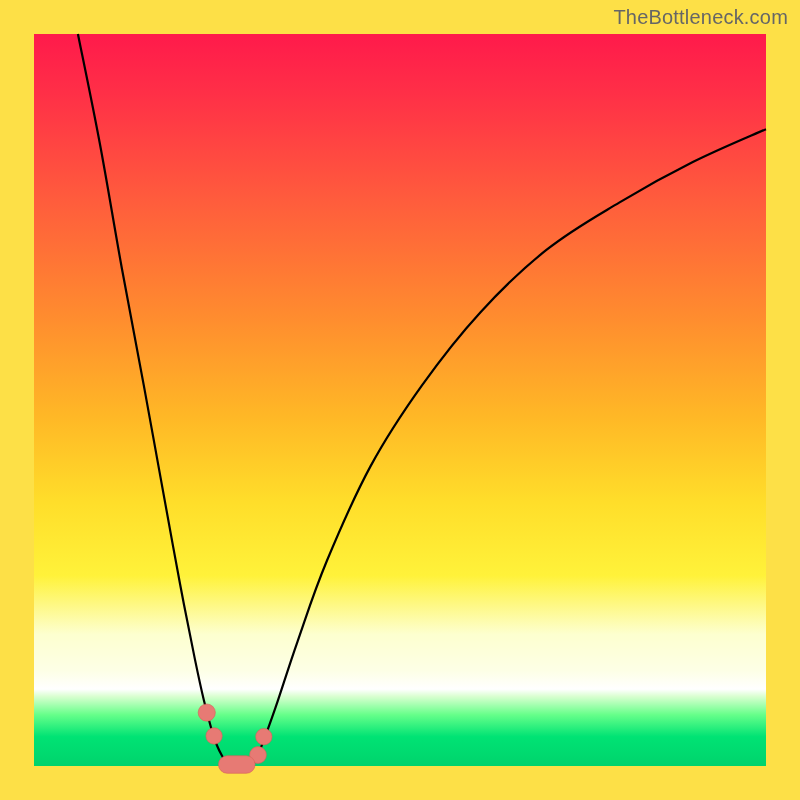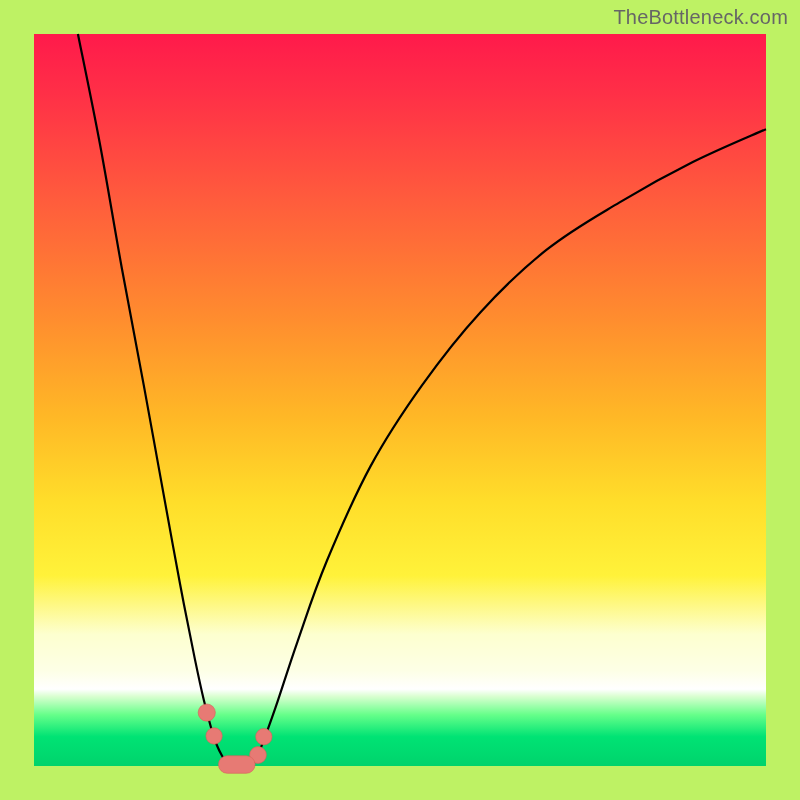--- a/index.html
+++ b/index.html
@@ -10,21 +10,21 @@
     background: #000;
     overflow: hidden;
     font-family: Arial, Helvetica, sans-serif;
   }
   .frame {
     position: absolute;
     left: 0;
     top: 0;
     width: 800px;
     height: 800px;
-    background: #bef264;
+    background: #fde047;
   }
   .plot {
     position: absolute;
     left: 34px;
     top: 34px;
     width: 732px;
     height: 732px;
     
     background: linear-gradient(
       to bottom,

